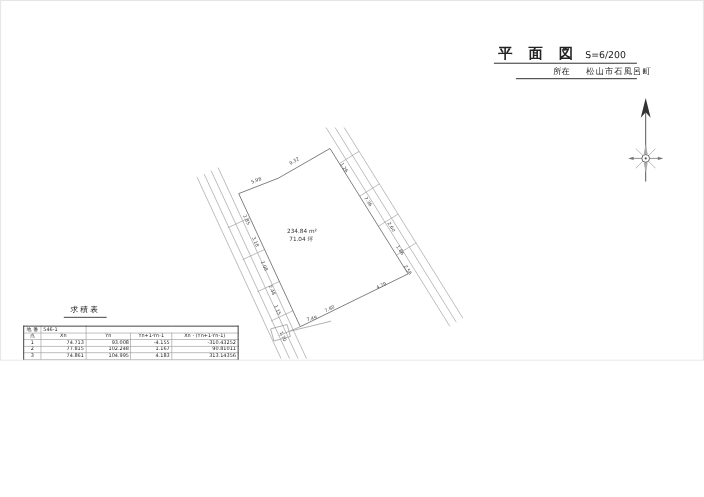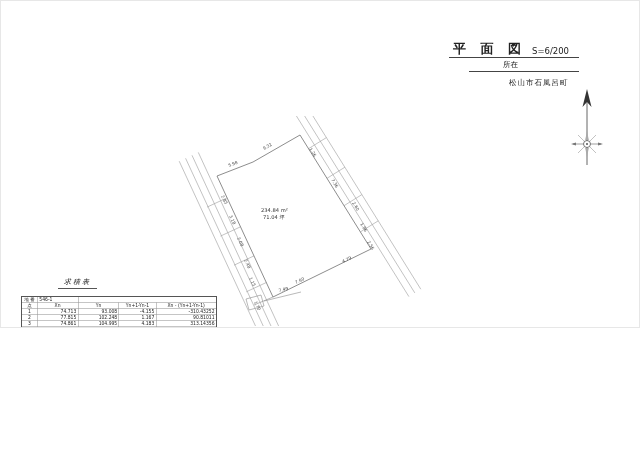--- a/index.html
+++ b/index.html
@@ -7,32 +7,32 @@
         font-family:"DejaVu Sans",sans-serif;color:#222;border:1px solid #e7e7e7;box-sizing:border-box;}
 
   
   .title-main{position:absolute;left:452px;top:39px;font-size:13px;font-weight:600;
               letter-spacing:5px;color:#222;white-space:nowrap;}
   .title-scale{position:absolute;left:531px;top:45px;font-size:8.5px;color:#222;}
   .rule{position:absolute;height:0;border-top:1.2px solid #444;}
   .rule1{left:448px;top:56px;width:130px;}
   .rule2{left:468px;top:70px;width:110px;border-top-width:1px;}
   .loc-label{position:absolute;left:490px;top:59px;font-size:7.5px;color:#222;margin-left:12px;}
-  .loc-value{position:absolute;left:508px;top:59px;font-size:7.5px;letter-spacing:1px;color:#222;margin-top:18px;}
+  .loc-value{position:absolute;left:532px;top:59px;font-size:7.5px;letter-spacing:1px;color:#222;}
 
   
   .compass{position:absolute;left:568px;top:86px;}
   .plot{position:absolute;left:150px;top:115px;}
   .plot text{font-family:"DejaVu Sans",sans-serif;fill:#4a4a4a;}
   .plot .dim{font-size:4.3px;}
   .plot .area{font-size:5.2px;fill:#333;}
 
   
   .tbl-title{position:absolute;left:57px;top:276px;font-size:7px;letter-spacing:2px;
-             border-bottom:1px solid #555;padding:0 6px 1px 6px;color:#222;font-style:italic;}
+             border-bottom:1px solid #555;padding:0 6px 1px 6px;color:#222;}
   .tbl-wrap{position:absolute;transform:scale(0.5);transform-origin:0 0;}
   #tbl1{left:20px;top:295px;}
   #tbl2{left:20px;top:377px;}
   .tbl-wrap table{border-collapse:collapse;width:392px;table-layout:fixed;
                   font-family:"DejaVu Sans",sans-serif;font-size:9px;color:#222;
                   border:2px solid #555;}
   .tbl-wrap td{border:1px solid #8b8b8b;line-height:11px;height:11px;padding:0;overflow:hidden;white-space:nowrap;}
   .tbl-wrap td.c{text-align:center;}
   .tbl-wrap td.r{text-align:right;padding-right:3px;}
   .tbl-wrap td.l{text-align:left;padding-left:4px;}

